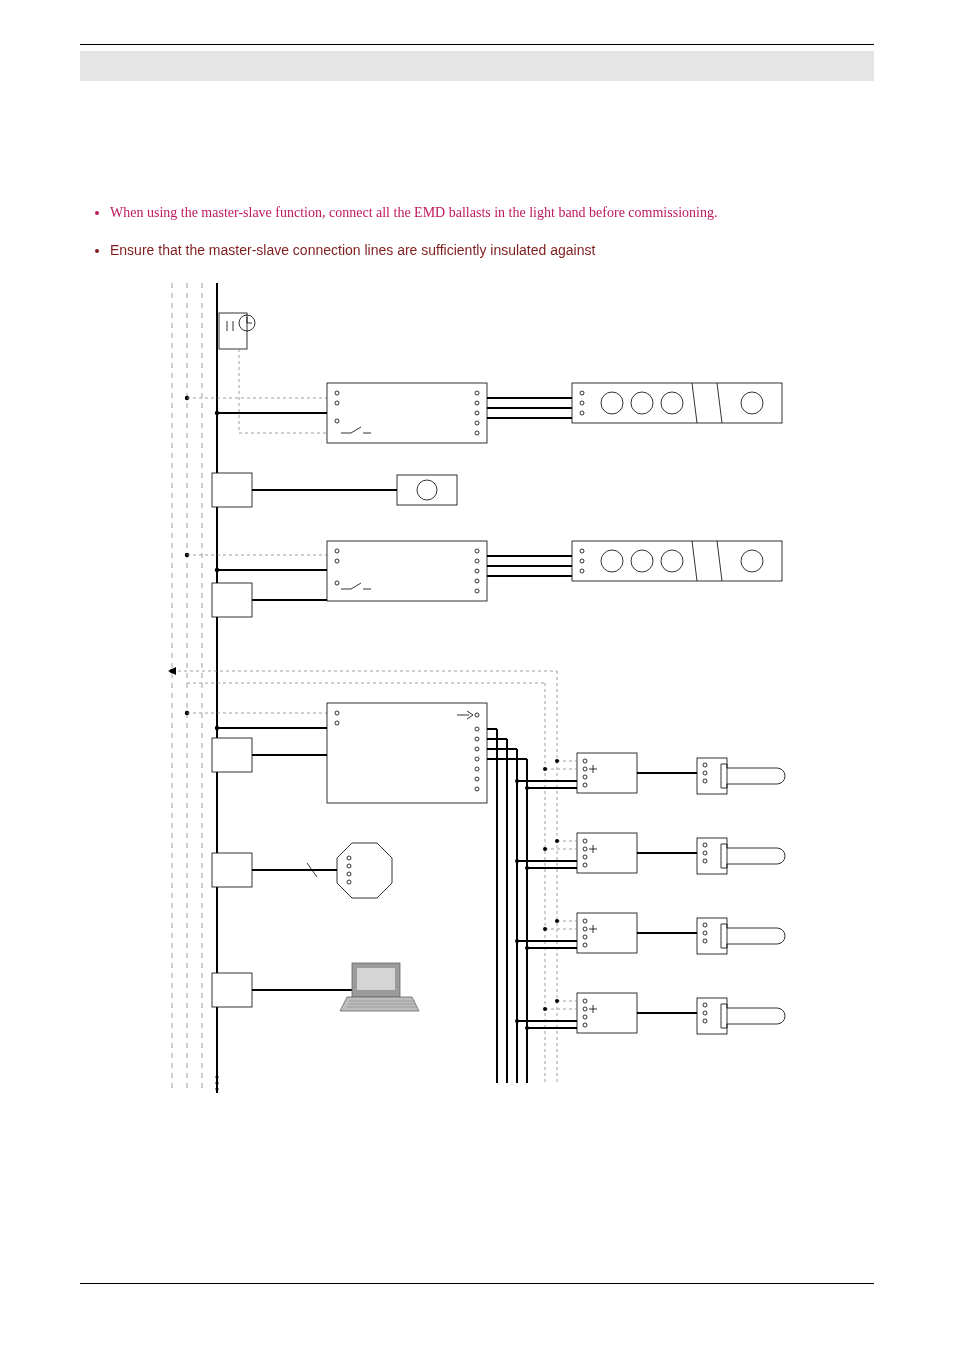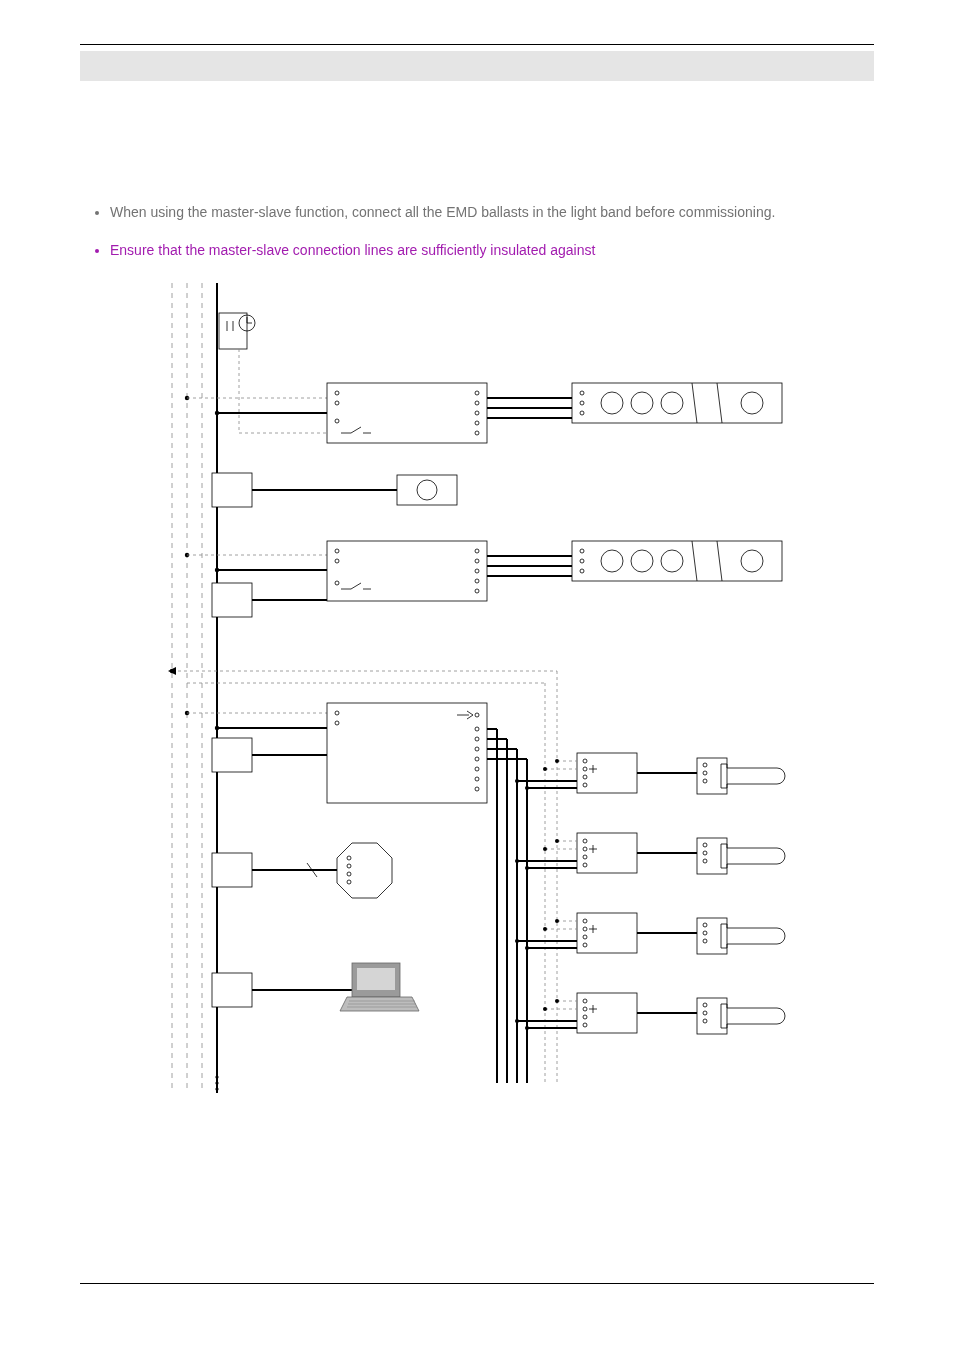--- a/index.html
+++ b/index.html
@@ -5,22 +5,22 @@
   * { margin: 0; padding: 0; box-sizing: border-box; }
   body { font-family: Arial, Helvetica, sans-serif; background: #fff; width: 954px; }
   .page { padding: 44px 80px 50px 80px; }
   .topbar { border-top: 1px solid #000; margin-bottom: 6px; }
   .grayband { background: #e5e5e5; height: 30px; display:flex; align-items:center; justify-content:flex-end; padding-right:8px; }
   .grayband span { font-size: 11px; font-weight: bold; color:#555; }
   .section { padding-top: 44px; }
   h1 { font-size: 18px; font-weight: bold; color: #222; visibility:hidden; }
   .note { font-weight: bold; font-size: 13px; margin-top: 30px; color: #333; visibility:hidden; }
   ul { list-style: disc; margin-left: 30px; margin-top: 10px; }
-  li { font-size: 14px; line-height: 1.7; color: #a21caf; margin-bottom: 14px; }
-  li.faint { color: #737373; }
+  li { font-size: 14px; line-height: 1.7; color: #7f1d1d; margin-bottom: 14px; }
+  li.faint { color: #be185d; font-family: Liberation Serif, serif; }
   .diagram-wrap { margin-top: 20px; text-align: center; }
   svg { display: block; margin: 0 auto; }
   .device-label { font-size: 9px; fill:#888; }
   .wire { stroke:#000; stroke-width:2; fill:none; }
   .thin { stroke:#000; stroke-width:0.8; fill:none; }
   .dash { stroke:#888; stroke-width:0.8; stroke-dasharray:3,3; fill:none; }
   .dashL { stroke:#888; stroke-width:0.8; stroke-dasharray:5,5; fill:none; }
   .box { fill:#fff; stroke:#000; stroke-width:0.8; }
   .footer { margin-top: 190px; border-top:1px solid #000; padding-top:4px; display:flex; justify-content:space-between; font-size:10px; color:#999; }
 </style>

